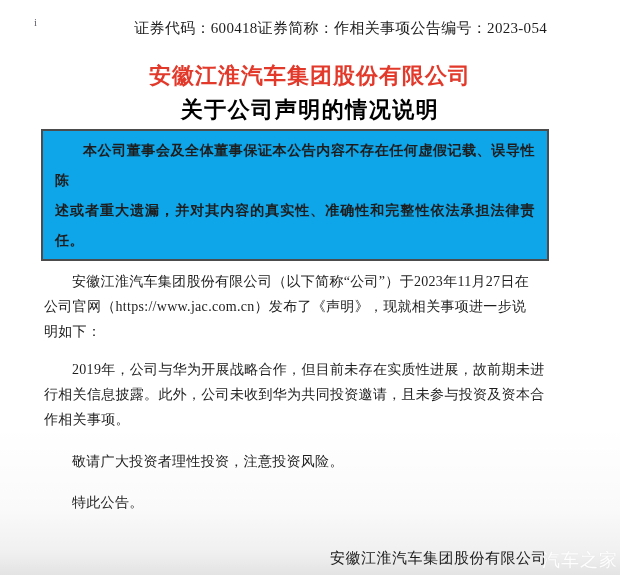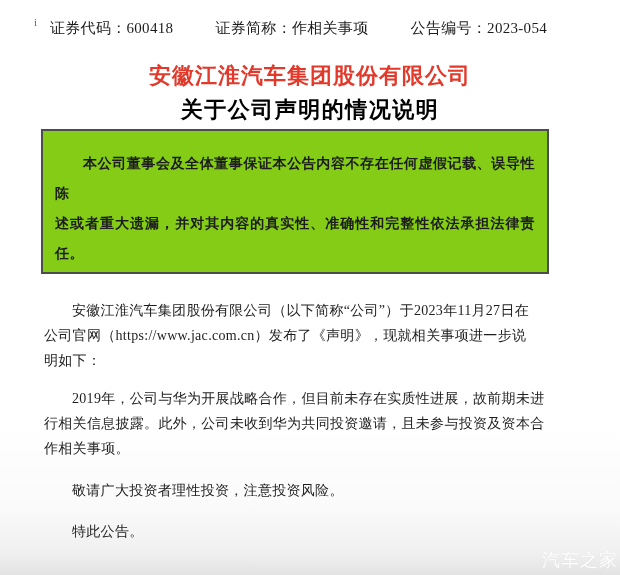--- a/index.html
+++ b/index.html
@@ -10,21 +10,21 @@
     width: 620px;
     height: 575px;
     background: #ffffff;
     position: relative;
     overflow: hidden;
     font-family: "Liberation Serif", "DejaVu Serif", serif;
     color: #1d1d1d;
   }
   .doc-header {
     display: flex;
-    justify-content: space-between;
+    justify-content: flex-end;
     padding: 19px 73px 0 50px;
     font-size: 15px;
     letter-spacing: 0.3px;
     white-space: nowrap;
   }
   .doc-title {
     margin: 25px 0 0 0;
     text-align: center;
     font-family: "Liberation Sans", "DejaVu Sans", sans-serif;
     font-weight: bold;
@@ -39,43 +39,43 @@
     font-family: "Liberation Sans", "DejaVu Sans", sans-serif;
     font-weight: bold;
     font-size: 22px;
     line-height: 26px;
     color: #000000;
     letter-spacing: 1.5px;
   }
   .disclaimer-box {
     margin: 6px 71px 0 41px;
     border: 2px solid #4c4c4c;
-    padding: 18px 12px 3px 12px;
-    background: #84cc16;
+    padding: 5px 12px 3px 12px;
+    background: #0ea5e9;
   }
   .disclaimer-box p {
     margin: 0;
     font-size: 14px;
     font-weight: bold;
     line-height: 30px;
     letter-spacing: 0.5px;
     text-indent: 2em;
     white-space: pre-line;
     text-align: justify;
   }
   .para {
     margin: 13px 73px 0 44px;
     font-size: 14px;
     line-height: 25px;
     letter-spacing: 0.3px;
     text-indent: 2em;
     white-space: pre-line;
     text-align: justify;
   }
-  .para.first-after-box { margin-top: 24px; }
+  .para.first-after-box { margin-top: 8px; }
   .para.p3 { margin-top: 17px; }
   .para.p4 { margin-top: 16px; }
   .signature {
     margin: 34px 73px 0 44px;
     text-align: right;
     font-size: 15px;
     letter-spacing: 0.5px;
   }
   .signature p { margin: 0; line-height: 18px; }
   .bottom-gradient {

